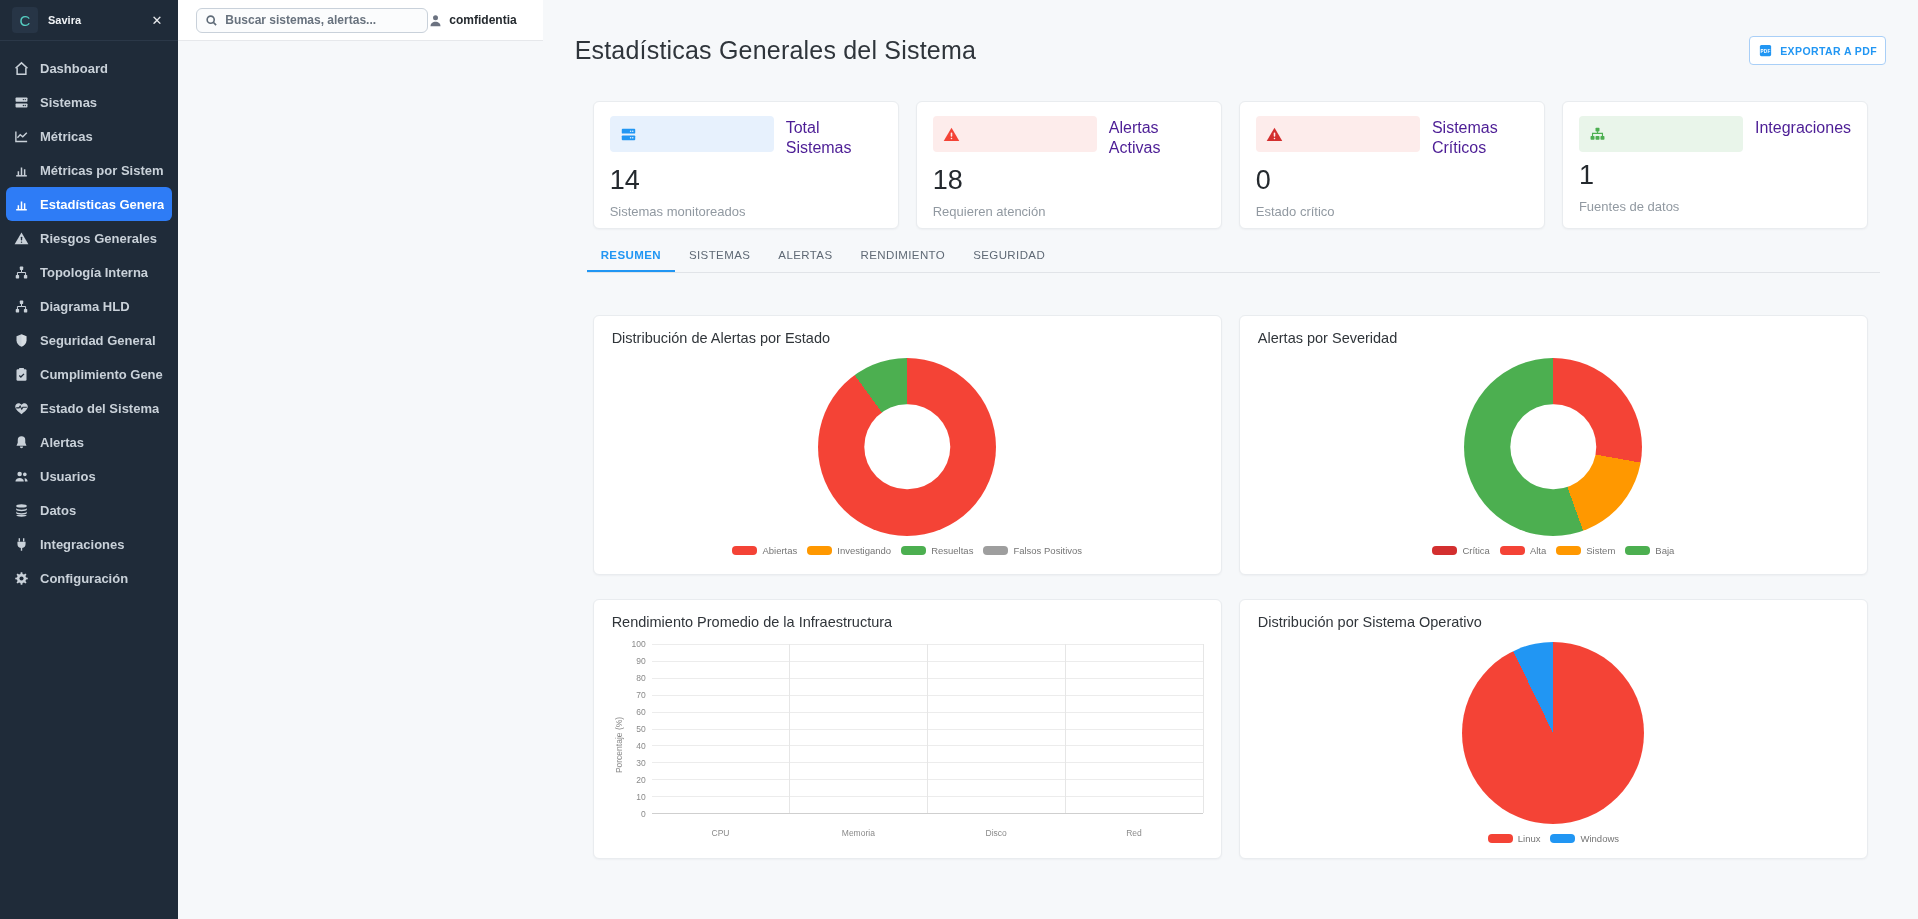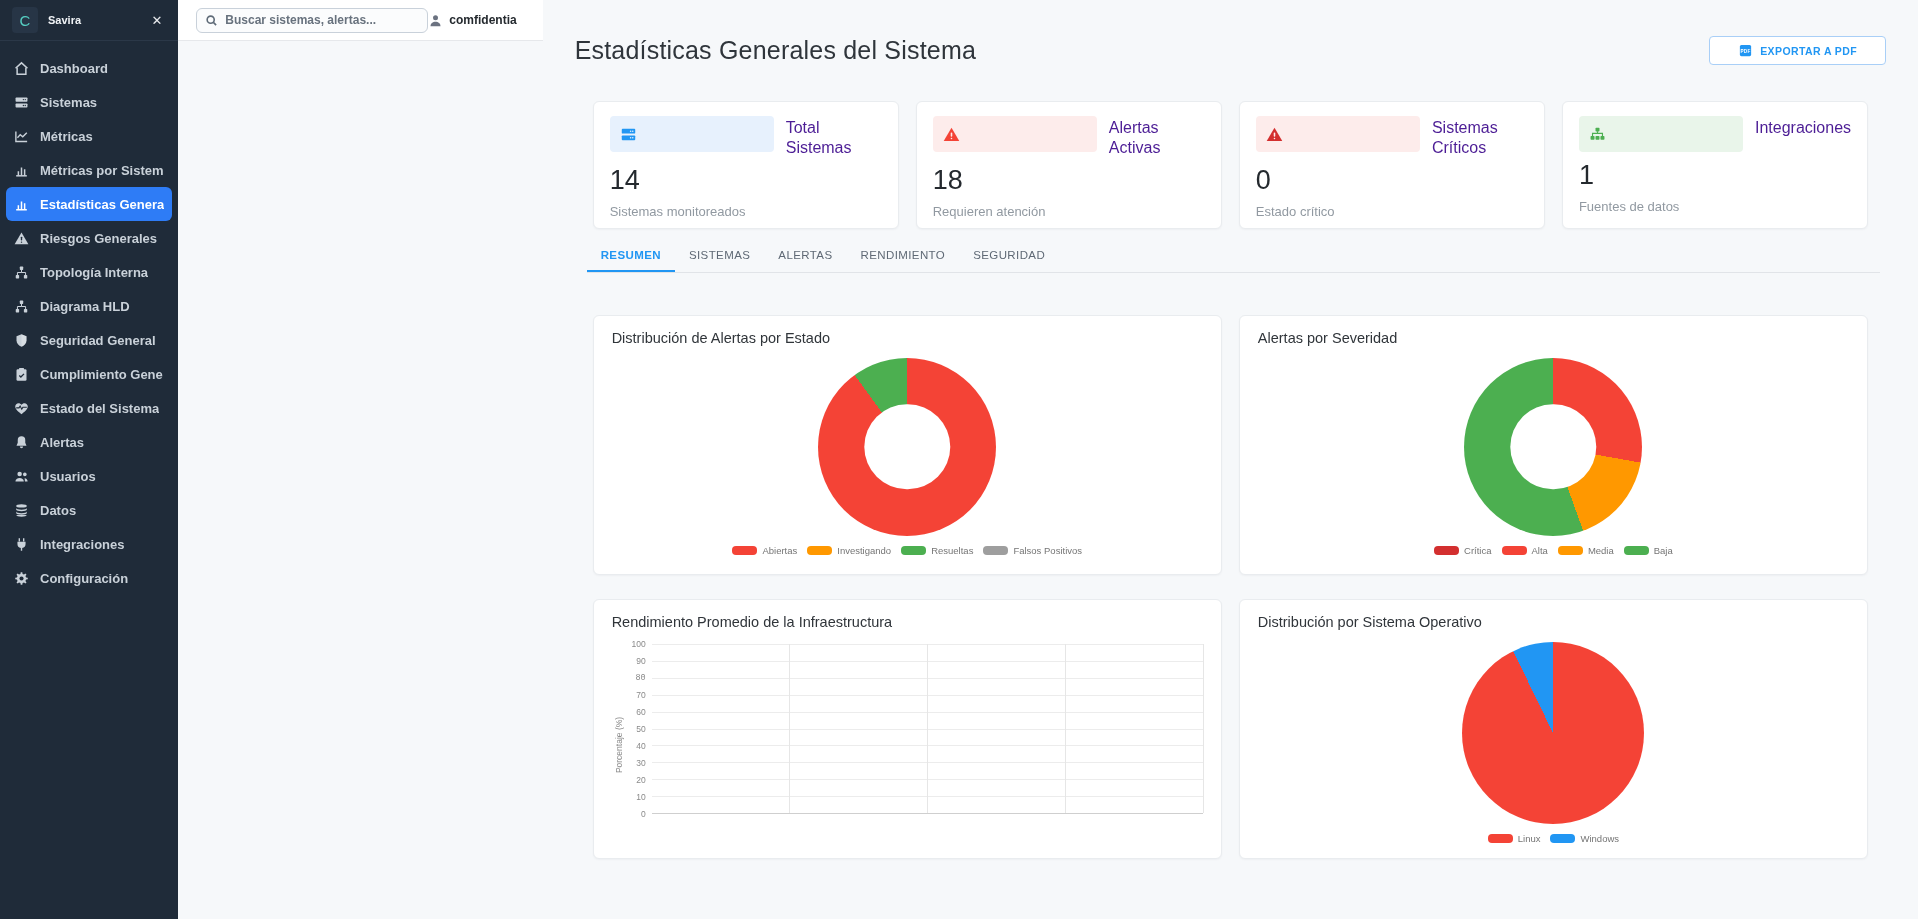--- a/index.html
+++ b/index.html
@@ -30,21 +30,21 @@
   .search-input::placeholder { color:#68727e; font-weight:600; }
   .top-right { margin-left:auto; display:flex; align-items:center; gap:6px; cursor:pointer; }
   .user-icon { width:15px; height:15px; color:#6b7280; }
   .user-icon svg { width:15px; height:15px; }
   .user-name { font-size:12px; font-weight:700; color:#24292e; }
 
   
   .content { flex:1; padding:36px 32px 0 32px; overflow:hidden; }
   .page-head { display:flex; align-items:center; justify-content:space-between; }
   .page-title { font-size:25px; font-weight:400; color:#2f353b; letter-spacing:.2px; }
-  .export-btn { display:flex; align-items:center; gap:7px; background:#ffffff; border:1px solid #a9cff7; color:#2196f3; border-radius:4px; padding:6px 28px; font-family:inherit; font-size:10.5px; font-weight:700; letter-spacing:.4px; cursor:pointer; }
+  .export-btn { display:flex; align-items:center; gap:7px; background:#ffffff; border:1px solid #a9cff7; color:#2196f3; border-radius:4px; padding:6px 8px; font-family:inherit; font-size:10.5px; font-weight:700; letter-spacing:.4px; cursor:pointer; }
   .export-btn .pdf-i { width:15px; height:15px; display:inline-flex; }
   .export-btn .pdf-i svg { width:15px; height:15px; }
 
   
   .stats-row { display:grid; grid-template-columns:repeat(4,1fr); gap:17px; margin:36px 18px 0 18px; }
   .stat-card { background:#fff; border:1px solid #e9ecef; border-radius:6px; box-shadow:0 1px 2px rgba(16,24,40,.04); padding:14px 16px 12px 16px; height:128px; }
   .stat-top { display:flex; align-items:flex-start; gap:12px; }
   .stat-banner { flex:1; height:36px; border-radius:4px; display:flex; align-items:center; padding:0 10px; }
   .stat-banner .st-icon { width:17px; height:17px; display:inline-flex; }
   .stat-banner .st-icon svg { width:17px; height:17px; }
@@ -405,21 +405,21 @@
                 <span class="legend-item">
                   <span class="legend-swatch" style="background:#d32f2f"></span>
                   <span class="legend-label">Crítica</span>
                 </span>
                 <span class="legend-item">
                   <span class="legend-swatch" style="background:#f44336"></span>
                   <span class="legend-label">Alta</span>
                 </span>
                 <span class="legend-item">
                   <span class="legend-swatch" style="background:#ff9800"></span>
-                  <span class="legend-label">Media</span>
+                  <span class="legend-label">Sistem</span>
                 </span>
                 <span class="legend-item">
                   <span class="legend-swatch" style="background:#4caf50"></span>
                   <span class="legend-label">Baja</span>
                 </span>
               </div>
             </div>
           </div>
           <div class="chart-card">
             <div class="chart-title">Rendimiento Promedio de la Infraestructura</div>
@@ -430,21 +430,21 @@
                 </div>
                 <div class="bar-yaxis">
                   <div class="bar-ytick" style="top: 100%;">0</div>
                   <div class="bar-ytick" style="top: 90%;">10</div>
                   <div class="bar-ytick" style="top: 80%;">20</div>
                   <div class="bar-ytick" style="top: 70%;">30</div>
                   <div class="bar-ytick" style="top: 60%;">40</div>
                   <div class="bar-ytick" style="top: 50%;">50</div>
                   <div class="bar-ytick" style="top: 40%;">60</div>
                   <div class="bar-ytick" style="top: 30%;">70</div>
-                  <div class="bar-ytick" style="top: 20%; font-family: Liberation Mono, monospace;">80</div>
+                  <div class="bar-ytick" style="top: 20%;">80</div>
                   <div class="bar-ytick" style="top: 10%;">90</div>
                   <div class="bar-ytick" style="top: 0%;">100</div>
                 </div>
                 <div class="bar-plot">
                   <div class="hgrid" style="top: 90%;"></div>
                   <div class="hgrid" style="top: 80%;"></div>
                   <div class="hgrid" style="top: 70%;"></div>
                   <div class="hgrid" style="top: 60%;"></div>
                   <div class="hgrid" style="top: 50%;"></div>
                   <div class="hgrid" style="top: 40%;"></div>
@@ -455,20 +455,26 @@
                   <div class="vgrid" style="left: 25%;"></div>
                   <div class="vgrid" style="left: 50%;"></div>
                   <div class="vgrid" style="left: 75%;"></div>
                   <div class="vgrid" style="left: 100%;"></div>
                   <div style="position: absolute; bottom: 0px; width: 12%; left: 6.5%; height: 0%; background: rgb(33, 150, 243);"></div>
                   <div style="position: absolute; bottom: 0px; width: 12%; left: 31.5%; height: 0%; background: rgb(33, 150, 243);"></div>
                   <div style="position: absolute; bottom: 0px; width: 12%; left: 56.5%; height: 0%; background: rgb(33, 150, 243);"></div>
                   <div style="position: absolute; bottom: 0px; width: 12%; left: 81.5%; height: 0%; background: rgb(33, 150, 243);"></div>
                 </div>
               </div>
+              <div class="bar-xlabels">
+                <div>CPU</div>
+                <div>Memoria</div>
+                <div>Disco</div>
+                <div>Red</div>
+              </div>
             </div>
           </div>
           <div class="chart-card">
             <div class="chart-title">Distribución por Sistema Operativo</div>
             <div class="chart-center">
               <div class="pie os-pie" style="background: conic-gradient(rgb(244, 67, 54) 0deg, rgb(244, 67, 54) 334.1deg, rgb(33, 150, 243) 334.1deg, rgb(33, 150, 243) 360deg);"></div>
               <div class="legend">
                 <span class="legend-item">
                   <span class="legend-swatch" style="background:#f44336"></span>
                   <span class="legend-label">Linux</span>

